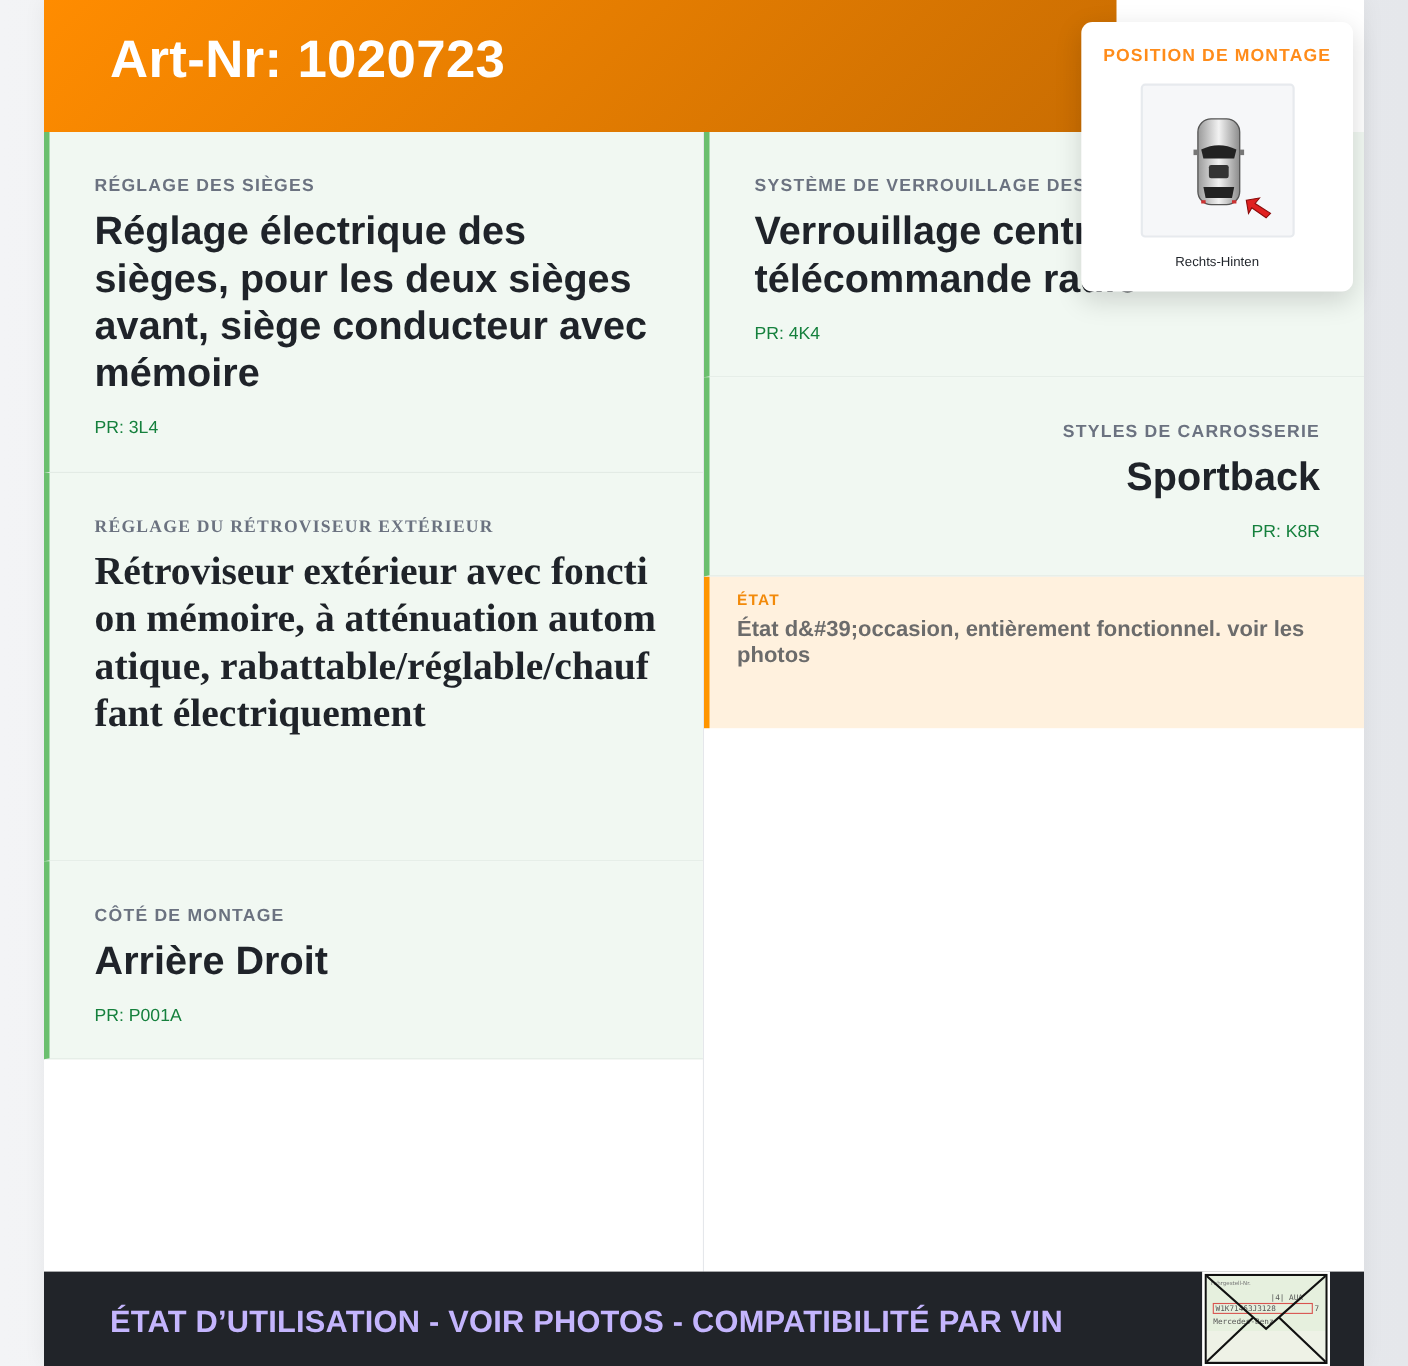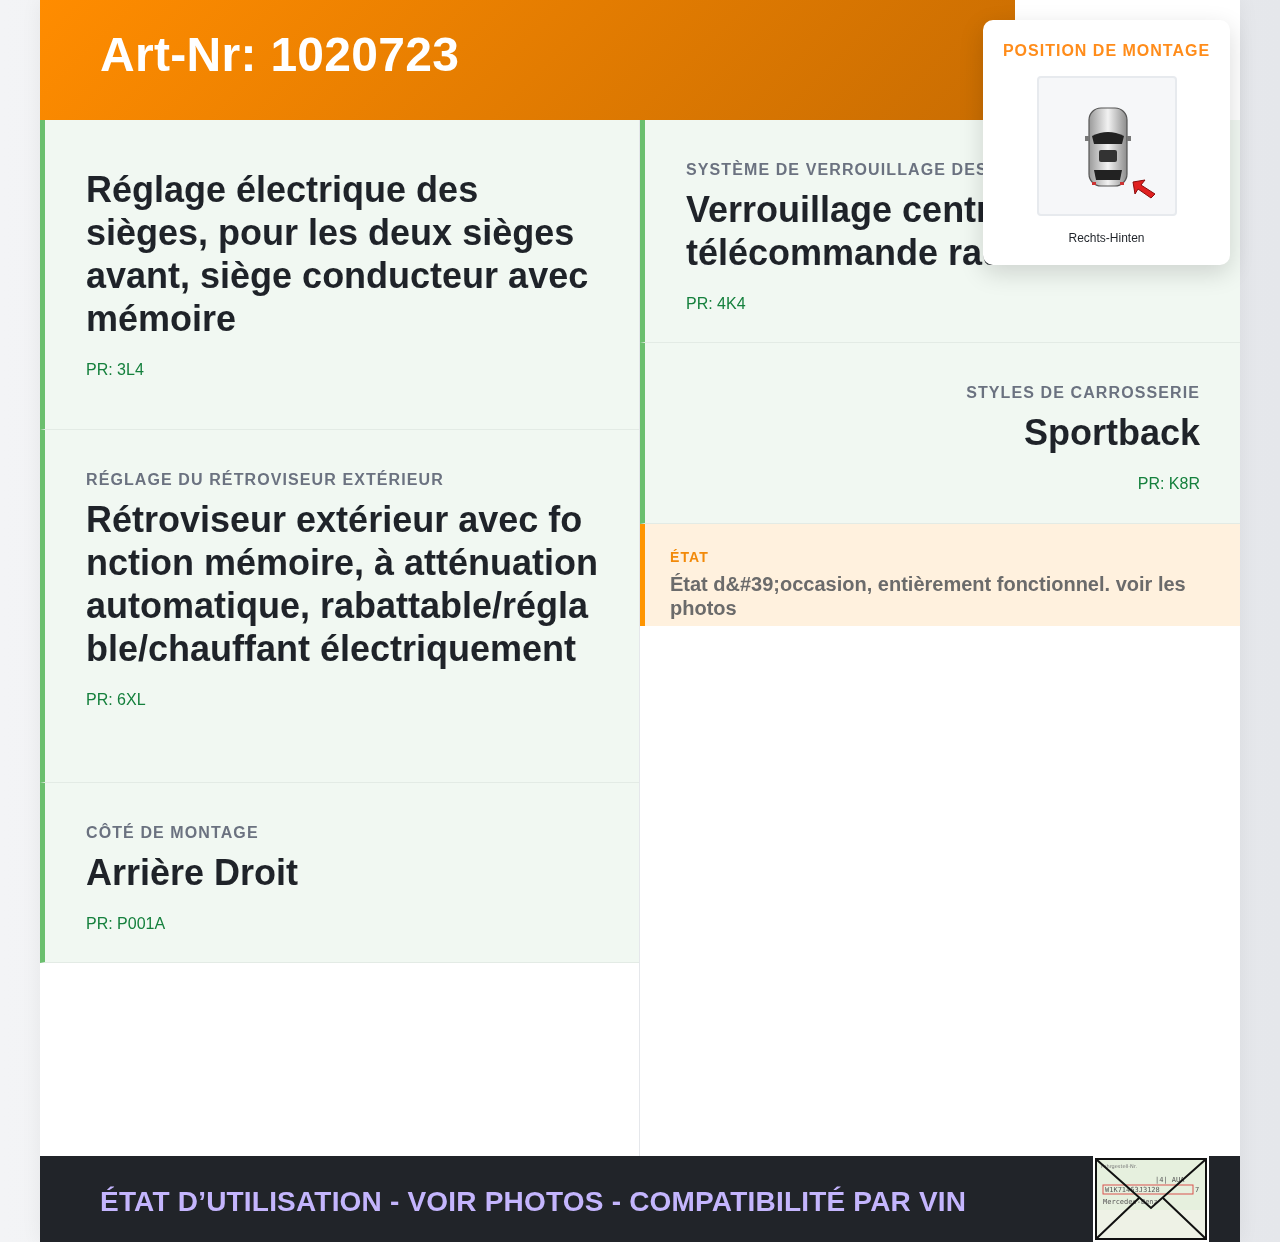--- a/index.html
+++ b/index.html
@@ -41,21 +41,21 @@
     .spec-value {
       font-size: 36px; font-weight: bold; color: #1f2329;
       line-height: 43px; margin-top: 8px; word-break: break-all;
     }
     .spec-value.wrapword { word-break: normal; overflow-wrap: break-word; }
     .spec-pr {
       font-size: 16px; color: #15803d; margin-top: 20px; line-height: 20px;
     }
     .etat {
       background: #fff1de; border-left: 5px solid #ff9500;
-      padding: 24px 30px 24px 25px; height: 102px;
+      padding: 12px 30px 24px 25px; height: 138px;
     }
     .etat-label {
       font-size: 14px; font-weight: bold; color: #f28a0a;
       letter-spacing: 1.1px; line-height: 18px;
     }
     .etat-text {
       font-size: 20px; font-weight: bold; color: #6b6b6b;
       line-height: 24px; margin-top: 6px;
     }
     .compat {
@@ -105,27 +105,27 @@
 <body>
 
 <div class="page">
 
   <div class="header">
     <h1 class="art-title">Art-Nr: 1020723</h1>
   </div>
 
   <div class="col col-left">
     <div class="spec" style="height:310px;">
+      <div class="spec-label">RÉGLAGE DES SIÈGES</div>
       <div class="spec-value wrapword">Réglage électrique des sièges, pour les deux sièges avant, siège conducteur avec mémoire</div>
       <div class="spec-pr">PR: 3L4</div>
     </div>
-    <div class="spec" style="height:353px;">
+    <div class="spec" style="height:353px;font-family:Liberation Serif, serif;">
       <div class="spec-label">RÉGLAGE DU RÉTROVISEUR EXTÉRIEUR</div>
       <div class="spec-value">Rétroviseur extérieur avec fonction mémoire, à atténuation automatique, rabattable/réglable/chauffant électriquement</div>
-      <div class="spec-pr">PR: 6XL</div>
     </div>
     <div class="spec" style="height:180px;">
       <div class="spec-label">CÔTÉ DE MONTAGE</div>
       <div class="spec-value wrapword">Arrière Droit</div>
       <div class="spec-pr">PR: P001A</div>
     </div>
   </div>
 
   <div class="compat">
   </div>

